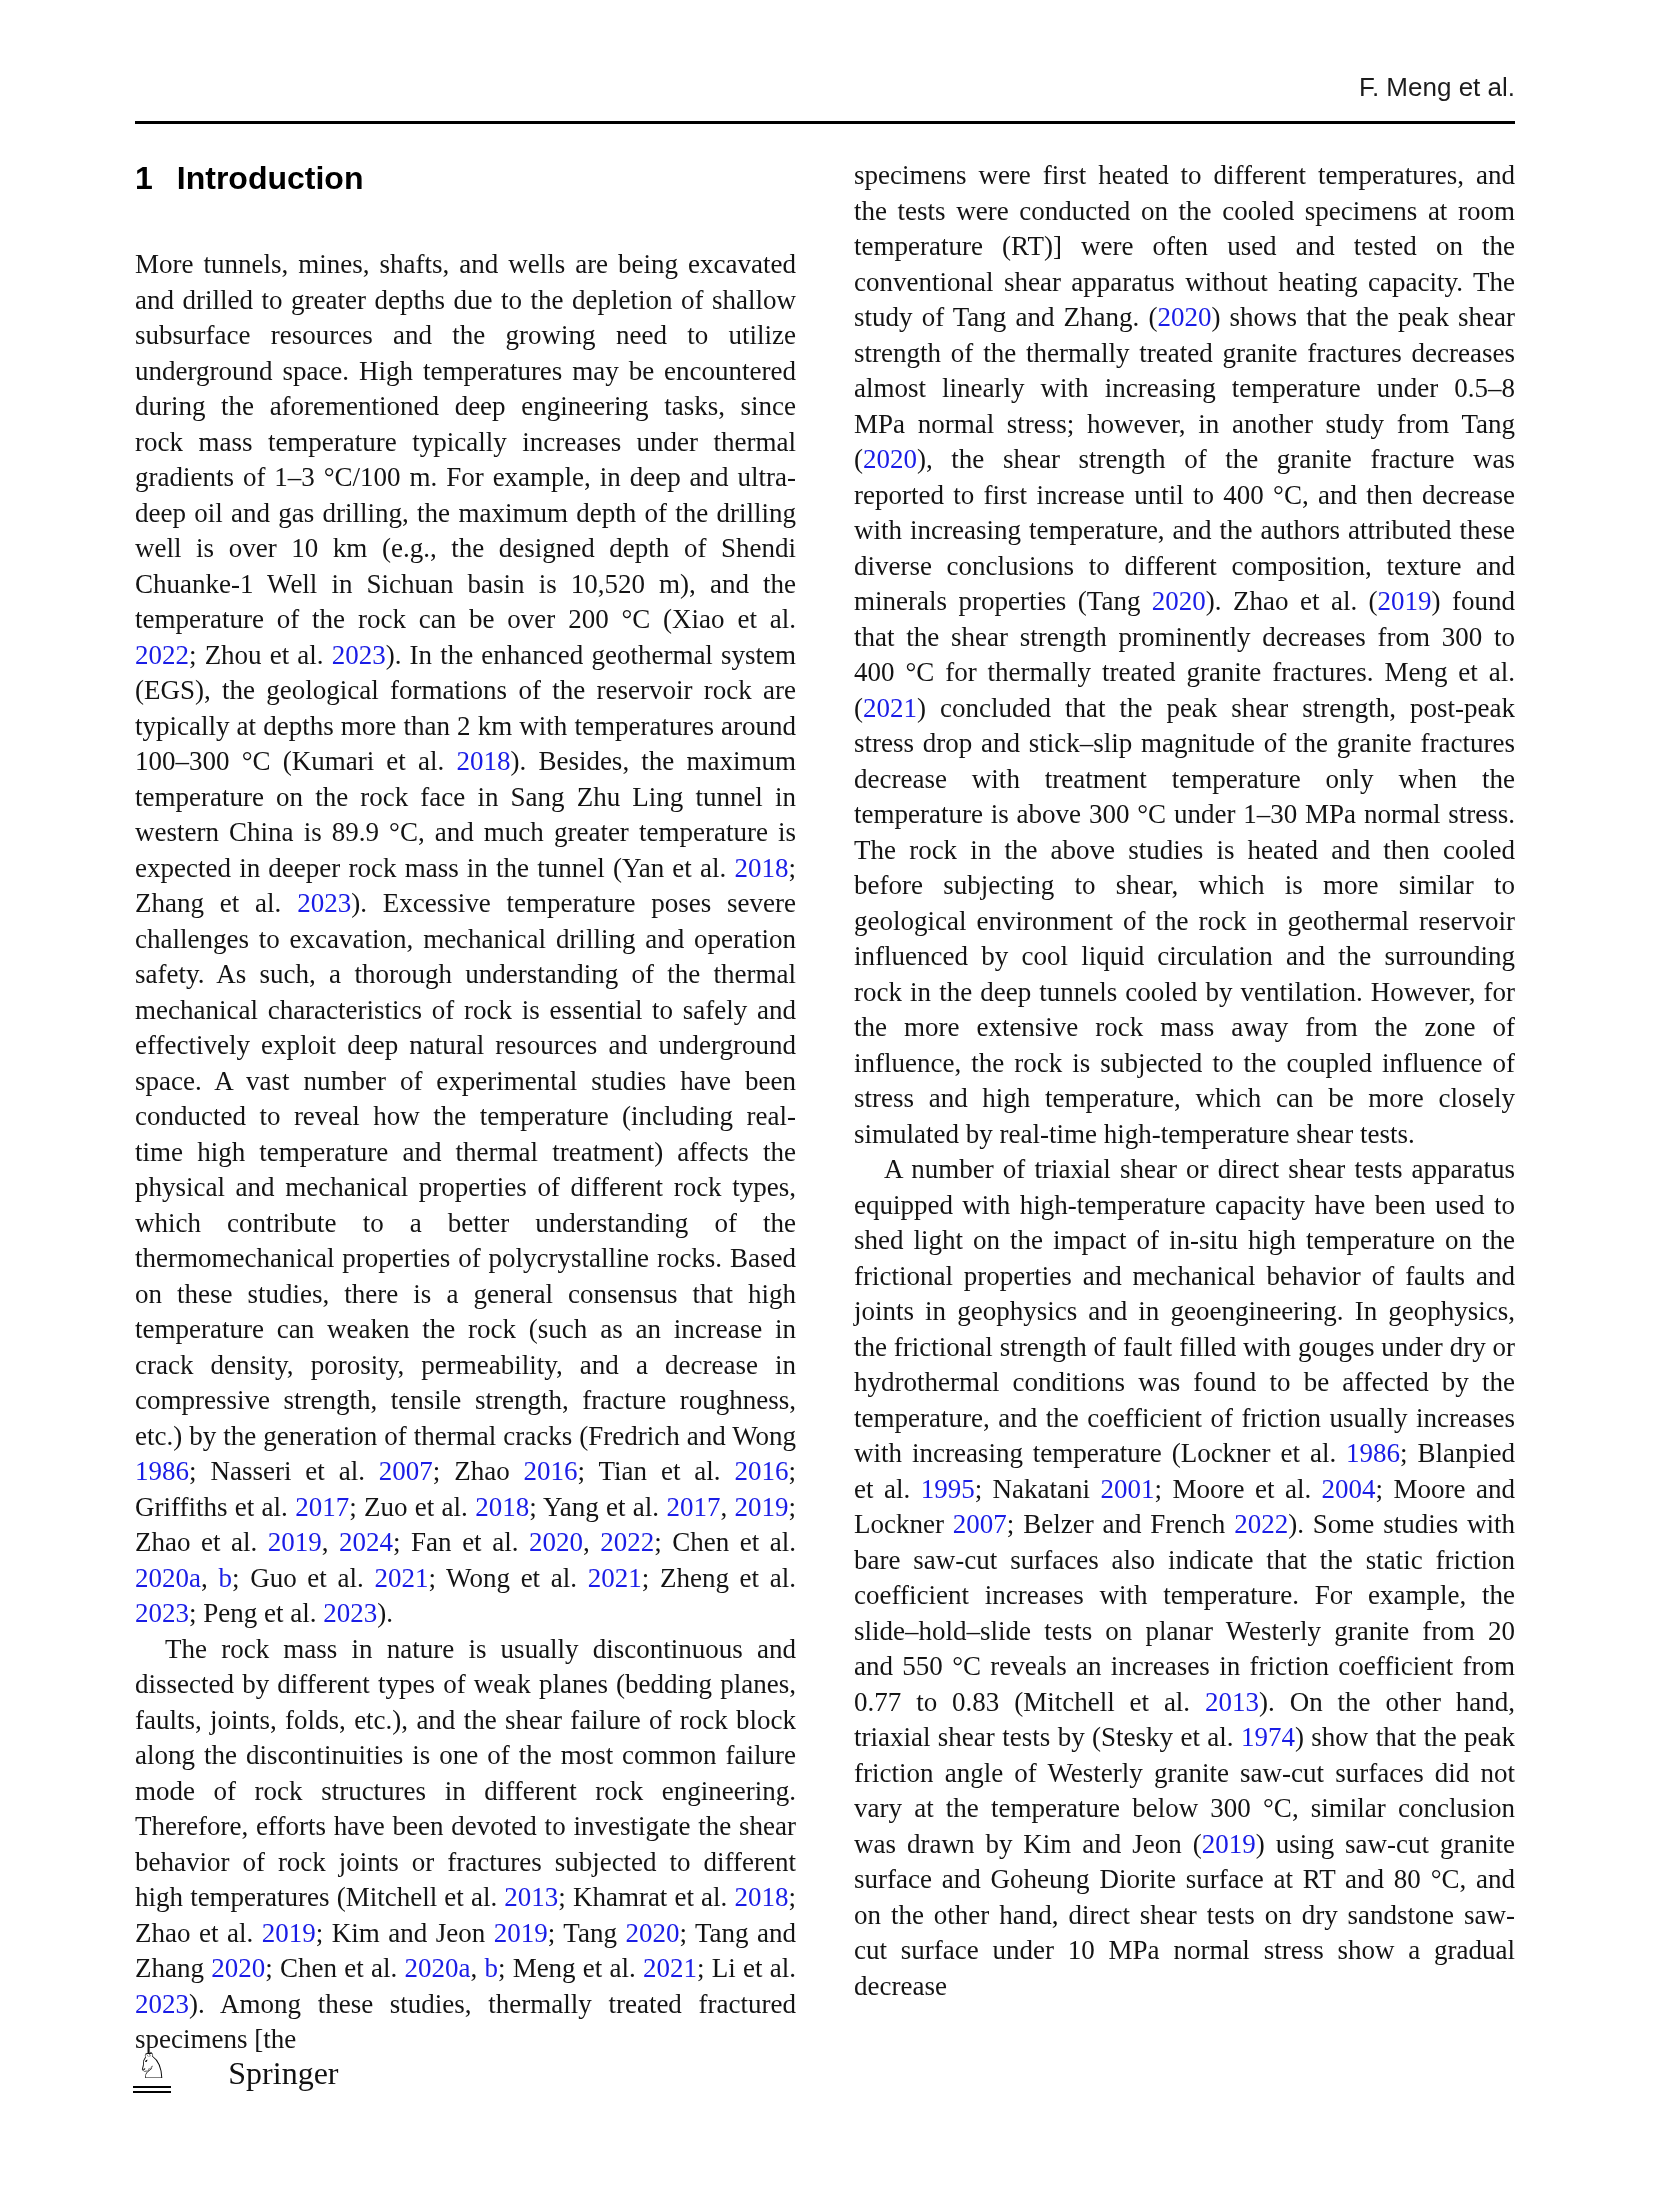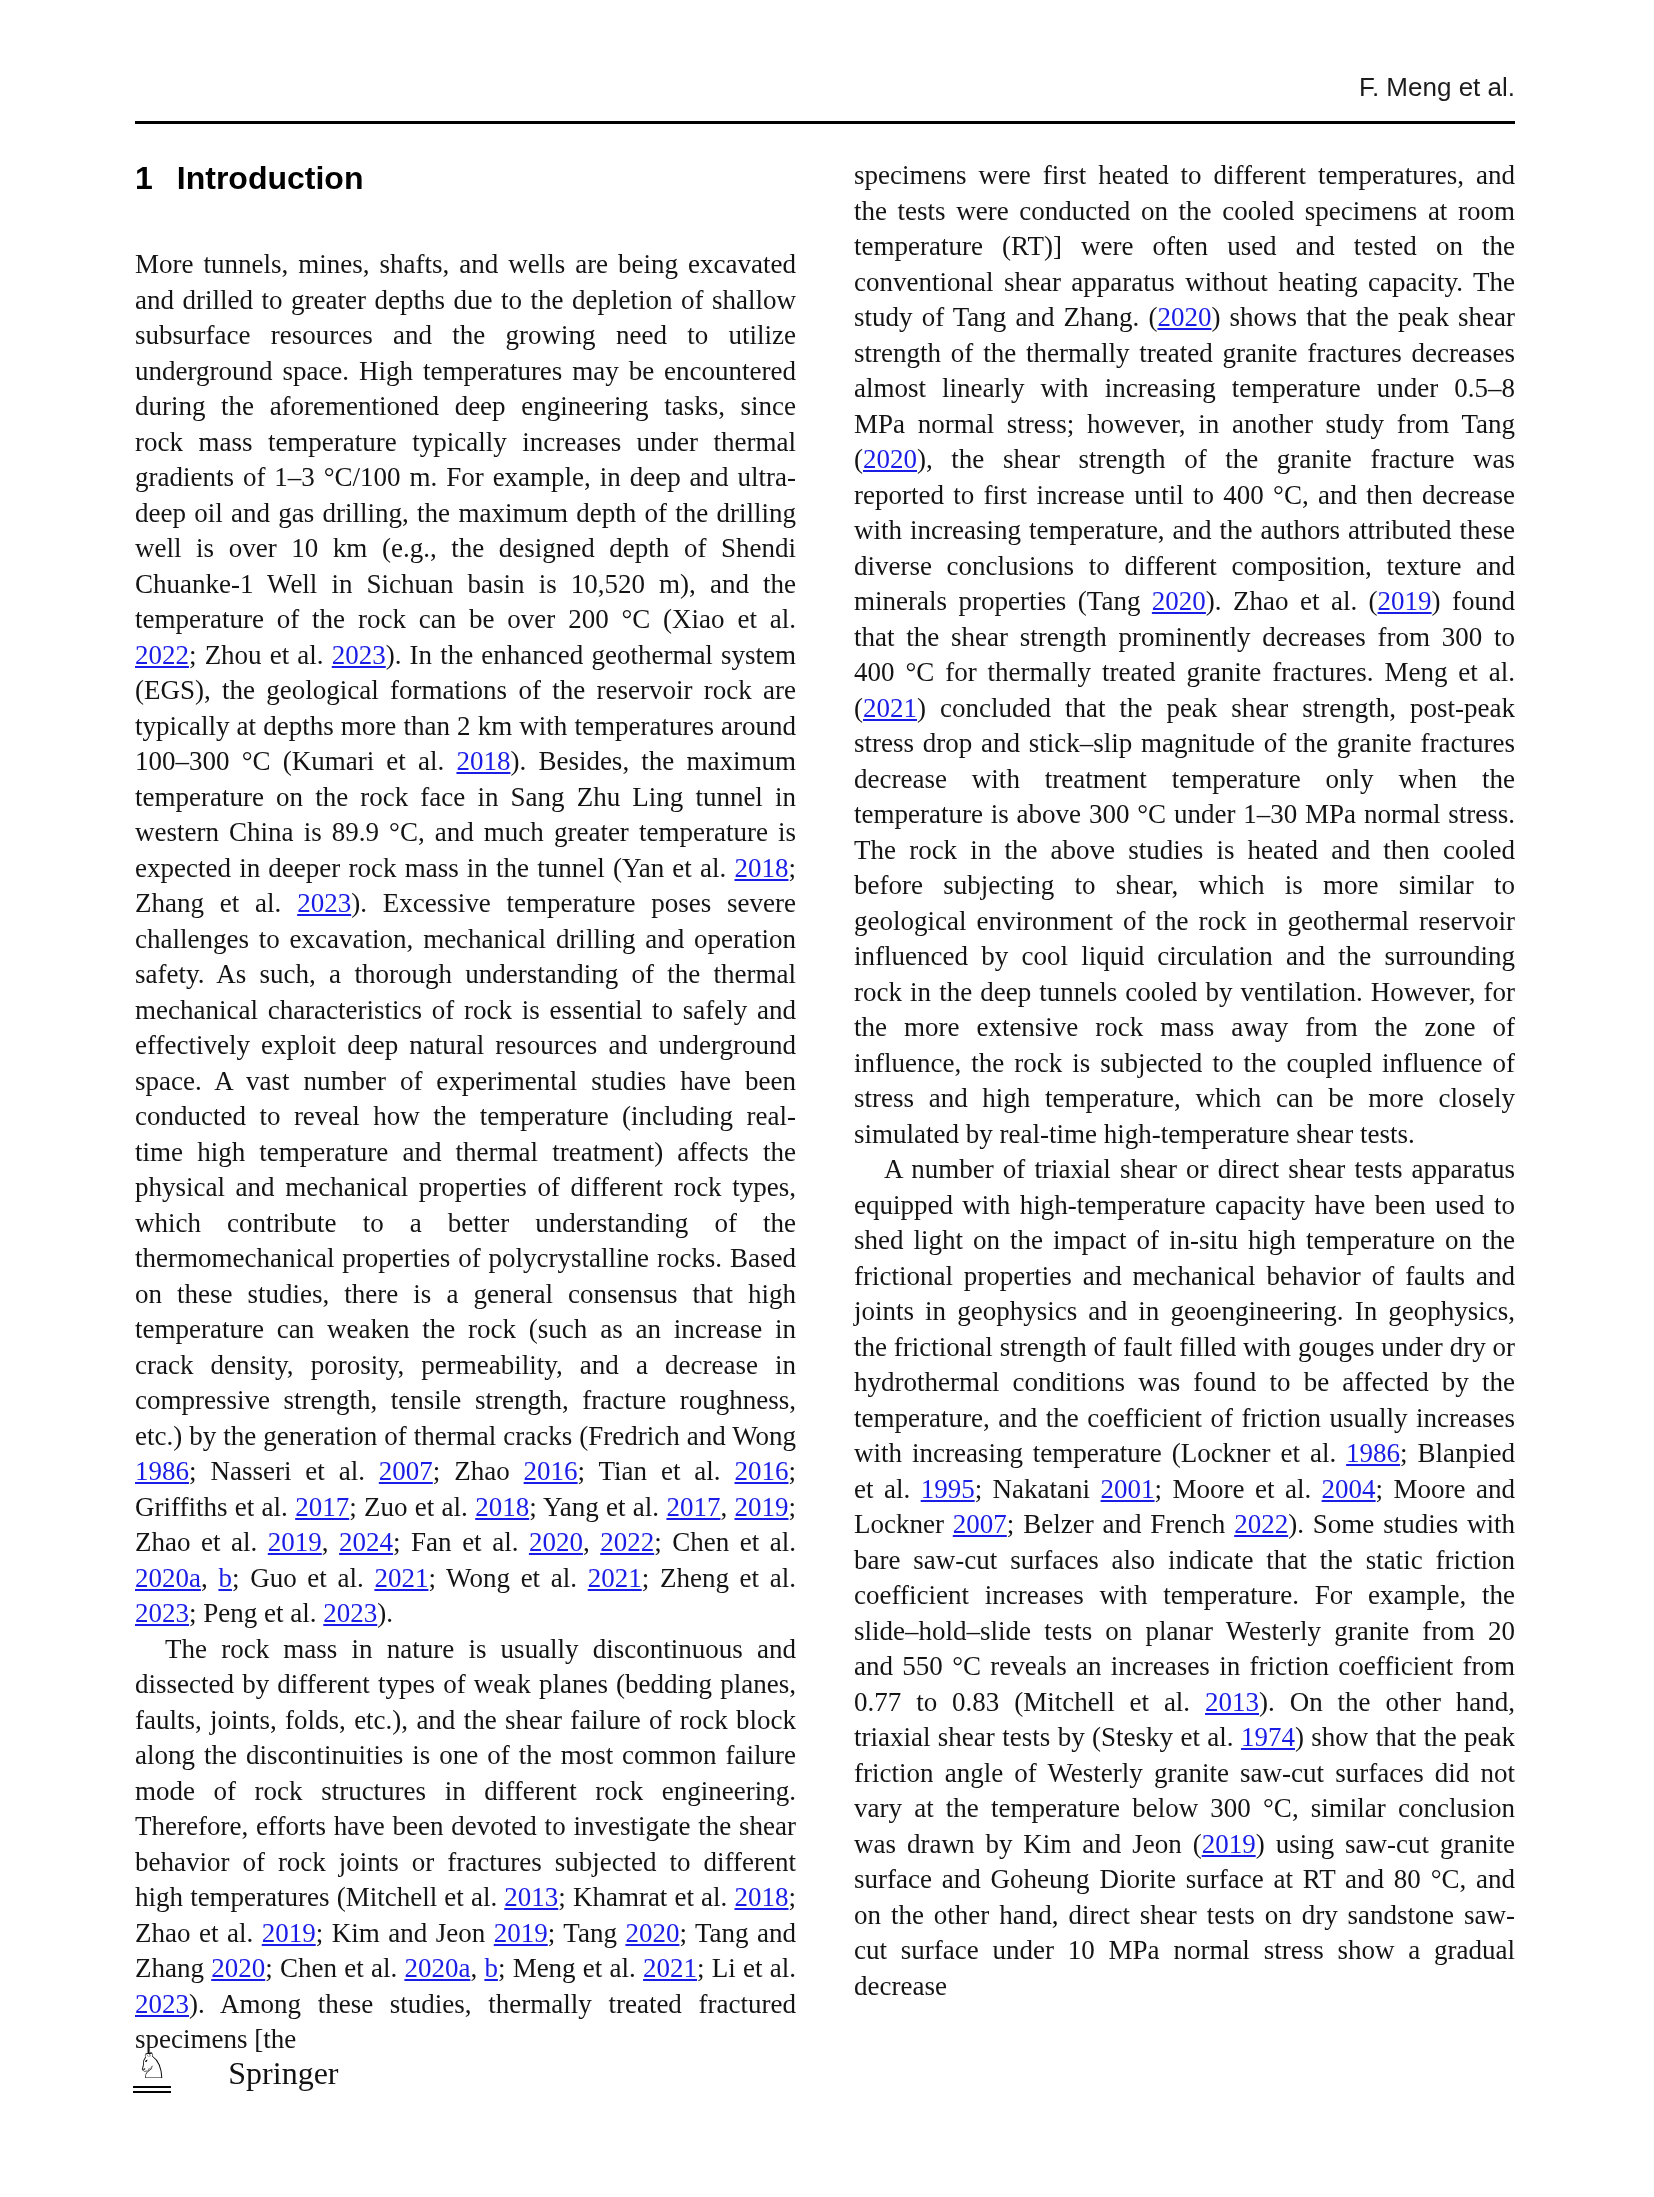--- a/index.html
+++ b/index.html
@@ -7,21 +7,21 @@
         font-family:"Liberation Serif",serif;color:#141414;overflow:hidden;}
   .running-head{position:absolute;top:72px;left:135px;width:1380px;text-align:right;
         font-family:"Liberation Sans",sans-serif;font-size:26px;color:#1c1c1c;}
   .head-rule{position:absolute;top:121px;left:135px;width:1380px;border-top:3px solid #000;}
   .content{position:absolute;top:158px;left:135px;width:1380px;display:flex;gap:58px;}
   .col{width:661px;}
   h2.section{font-family:"Liberation Sans",sans-serif;font-weight:bold;font-size:32px;
         color:#000;margin:2px 0 50px 0;display:flex;gap:24px;align-items:baseline;}
   p.para{margin:0;font-size:27px;line-height:35.5px;text-align:justify;color:#141414;}
   p.para.indent{text-indent:30px;}
-  .cite{color:var(--cite,#1a1de6);text-decoration:underline;}
+  .cite{color:var(--cite,#1a1de6);}
   .footer{position:absolute;left:133px;top:2048px;display:flex;align-items:flex-end;gap:15px;}
   .sp-mark{font-family:"DejaVu Sans",sans-serif;font-size:36px;line-height:1;color:#000;
         border-bottom:7px double #000;padding:0 3px 2px 3px;display:inline-block;}
   .sp-name{font-size:32px;color:#111;line-height:1;padding-bottom:4px;margin-left:42px;}
 </style>
 </head>
 <body>
 
 <div class="page">
 

